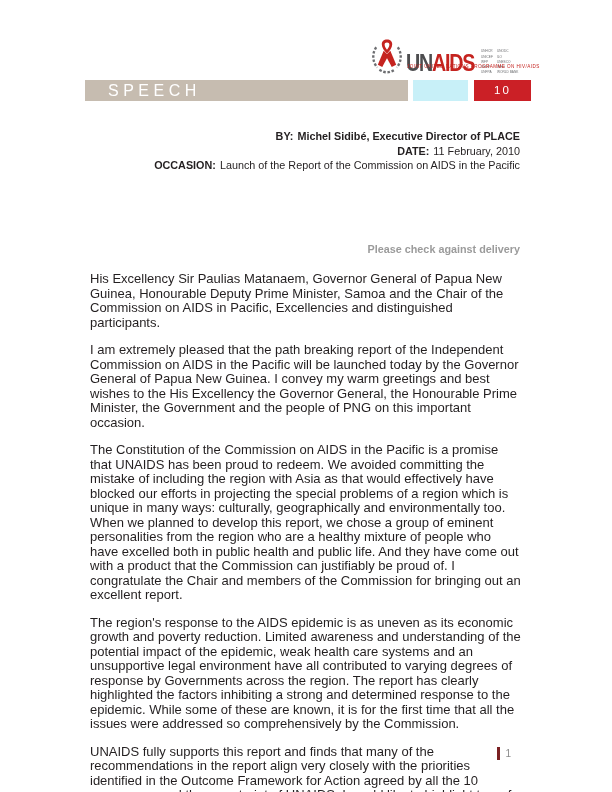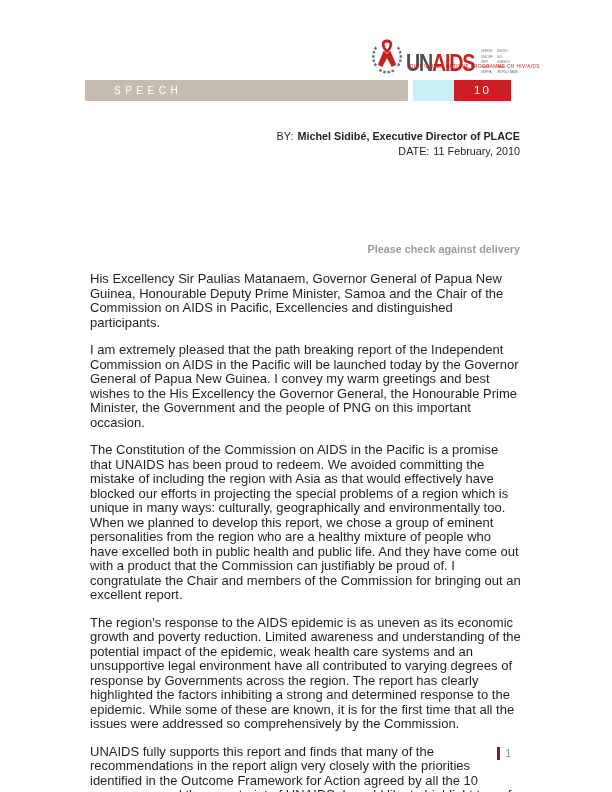--- a/index.html
+++ b/index.html
@@ -19,28 +19,28 @@
             transform:scaleX(.82);transform-origin:left;white-space:nowrap;}
   .wm-un{color:#4d4d4f;}
   .wm-aids{color:#c5231f;}
   .cosponsors{display:flex;gap:4px;margin-top:7px;margin-left:-8px;font-size:3.2px;
               color:#6d6e71;line-height:1.6;}
   .cosponsors div{white-space:pre-line;}
   .tagline{position:absolute;top:64px;left:407px;font-size:4.6px;color:#c5231f;
            letter-spacing:.45px;white-space:nowrap;}
   
   .banner-beige{position:absolute;top:80px;left:85px;width:323px;height:21px;background:#c6bcb0;}
-  .banner-beige span{display:block;padding-left:29px;line-height:21px;color:#ffffff;
-                     font-size:10px;letter-spacing:4.5px;}
+  .banner-beige span{display:block;padding-left:23px;line-height:21px;color:#ffffff;
+                     font-size:16px;letter-spacing:4.5px;}
   .banner-cyan{position:absolute;top:80px;left:413px;width:55px;height:21px;background:#c8f0f8;}
-  .banner-red{position:absolute;top:80px;left:454px;width:57px;height:21px;background:#cb2026;
+  .banner-red{position:absolute;top:80px;left:474px;width:57px;height:21px;background:#cb2026;
               color:#ffffff;font-size:11.5px;letter-spacing:2px;text-align:center;line-height:21px;}
   
   .meta{position:absolute;top:129px;right:92px;text-align:right;font-size:10.8px;line-height:14.6px;}
-  .lbl{font-weight:normal;margin-right:4px;}
+  .lbl{font-weight:bold;margin-right:4px;}
   .bold{font-weight:bold;}
   
   .delivery{position:absolute;top:203px;right:92px;text-align:right;font-style:italic;
             font-size:10.8px;line-height:14.4px;}
   .check-note{position:absolute;top:243px;right:92px;text-align:center;font-weight:bold;
               color:#9b9b9b;font-size:10.8px;}
   
   .body-text{position:absolute;top:272px;left:90px;width:431px;font-size:13px;
              line-height:14.5px;text-align:left;}
   .body-text p{margin:0 0 13px 0;}
@@ -85,20 +85,21 @@
 
   <div class="banner-beige">
     <span>SPEECH</span>
   </div>
   <div class="banner-cyan"></div>
   <div class="banner-red">10</div>
 
   <div class="meta">
     <div><span class="lbl">BY:</span><span class="bold">Michel Sidibé, Executive Director of PLACE</span></div>
     <div><span class="lbl">DATE:</span><span>11 February, 2010</span></div>
+    <div><span class="lbl">OCCASION:</span><span>Launch of the Report of the Commission on AIDS in the Pacific</span></div>
   </div>
 
   <div class="check-note">Please check against delivery</div>
 
   <div class="body-text">
     <p>His Excellency Sir Paulias Matanaem, Governor General of Papua New Guinea, Honourable Deputy Prime Minister, Samoa and the Chair of the Commission on AIDS in Pacific, Excellencies and distinguished participants.</p>
     <p>I am extremely pleased that the path breaking report of the Independent Commission on AIDS in the Pacific will be launched today by the Governor General of Papua New Guinea. I convey my warm greetings and best wishes to the His Excellency the Governor General, the Honourable Prime Minister, the Government and the people of PNG on this important occasion.</p>
     <p>The Constitution of the Commission on AIDS in the Pacific is a promise that UNAIDS has been proud to redeem. We avoided committing the mistake of including the region with Asia as that would effectively have blocked our efforts in projecting the special problems of a region which is unique in many ways: culturally, geographically and environmentally too. When we planned to develop this report, we chose a group of eminent personalities from the region who are a healthy mixture of people who have excelled both in public health and public life. And they have come out with a product that the Commission can justifiably be proud of. I congratulate the Chair and members of the Commission for bringing out an excellent report.</p>
     <p>The region's response to the AIDS epidemic is as uneven as its economic growth and poverty reduction. Limited awareness and understanding of the potential impact of the epidemic, weak health care systems and an unsupportive legal environment have all contributed to varying degrees of response by Governments across the region. The report has clearly highlighted the factors inhibiting a strong and determined response to the epidemic. While some of these are known, it is for the first time that all the issues were addressed so comprehensively by the Commission.</p>
     <p>UNAIDS fully supports this report and finds that many of the recommendations in the report align very closely with the priorities identified in the Outcome Framework for Action agreed by all the 10 cosponsors and the secretariat of UNAIDS. I would like to highlight two of them.</p>

